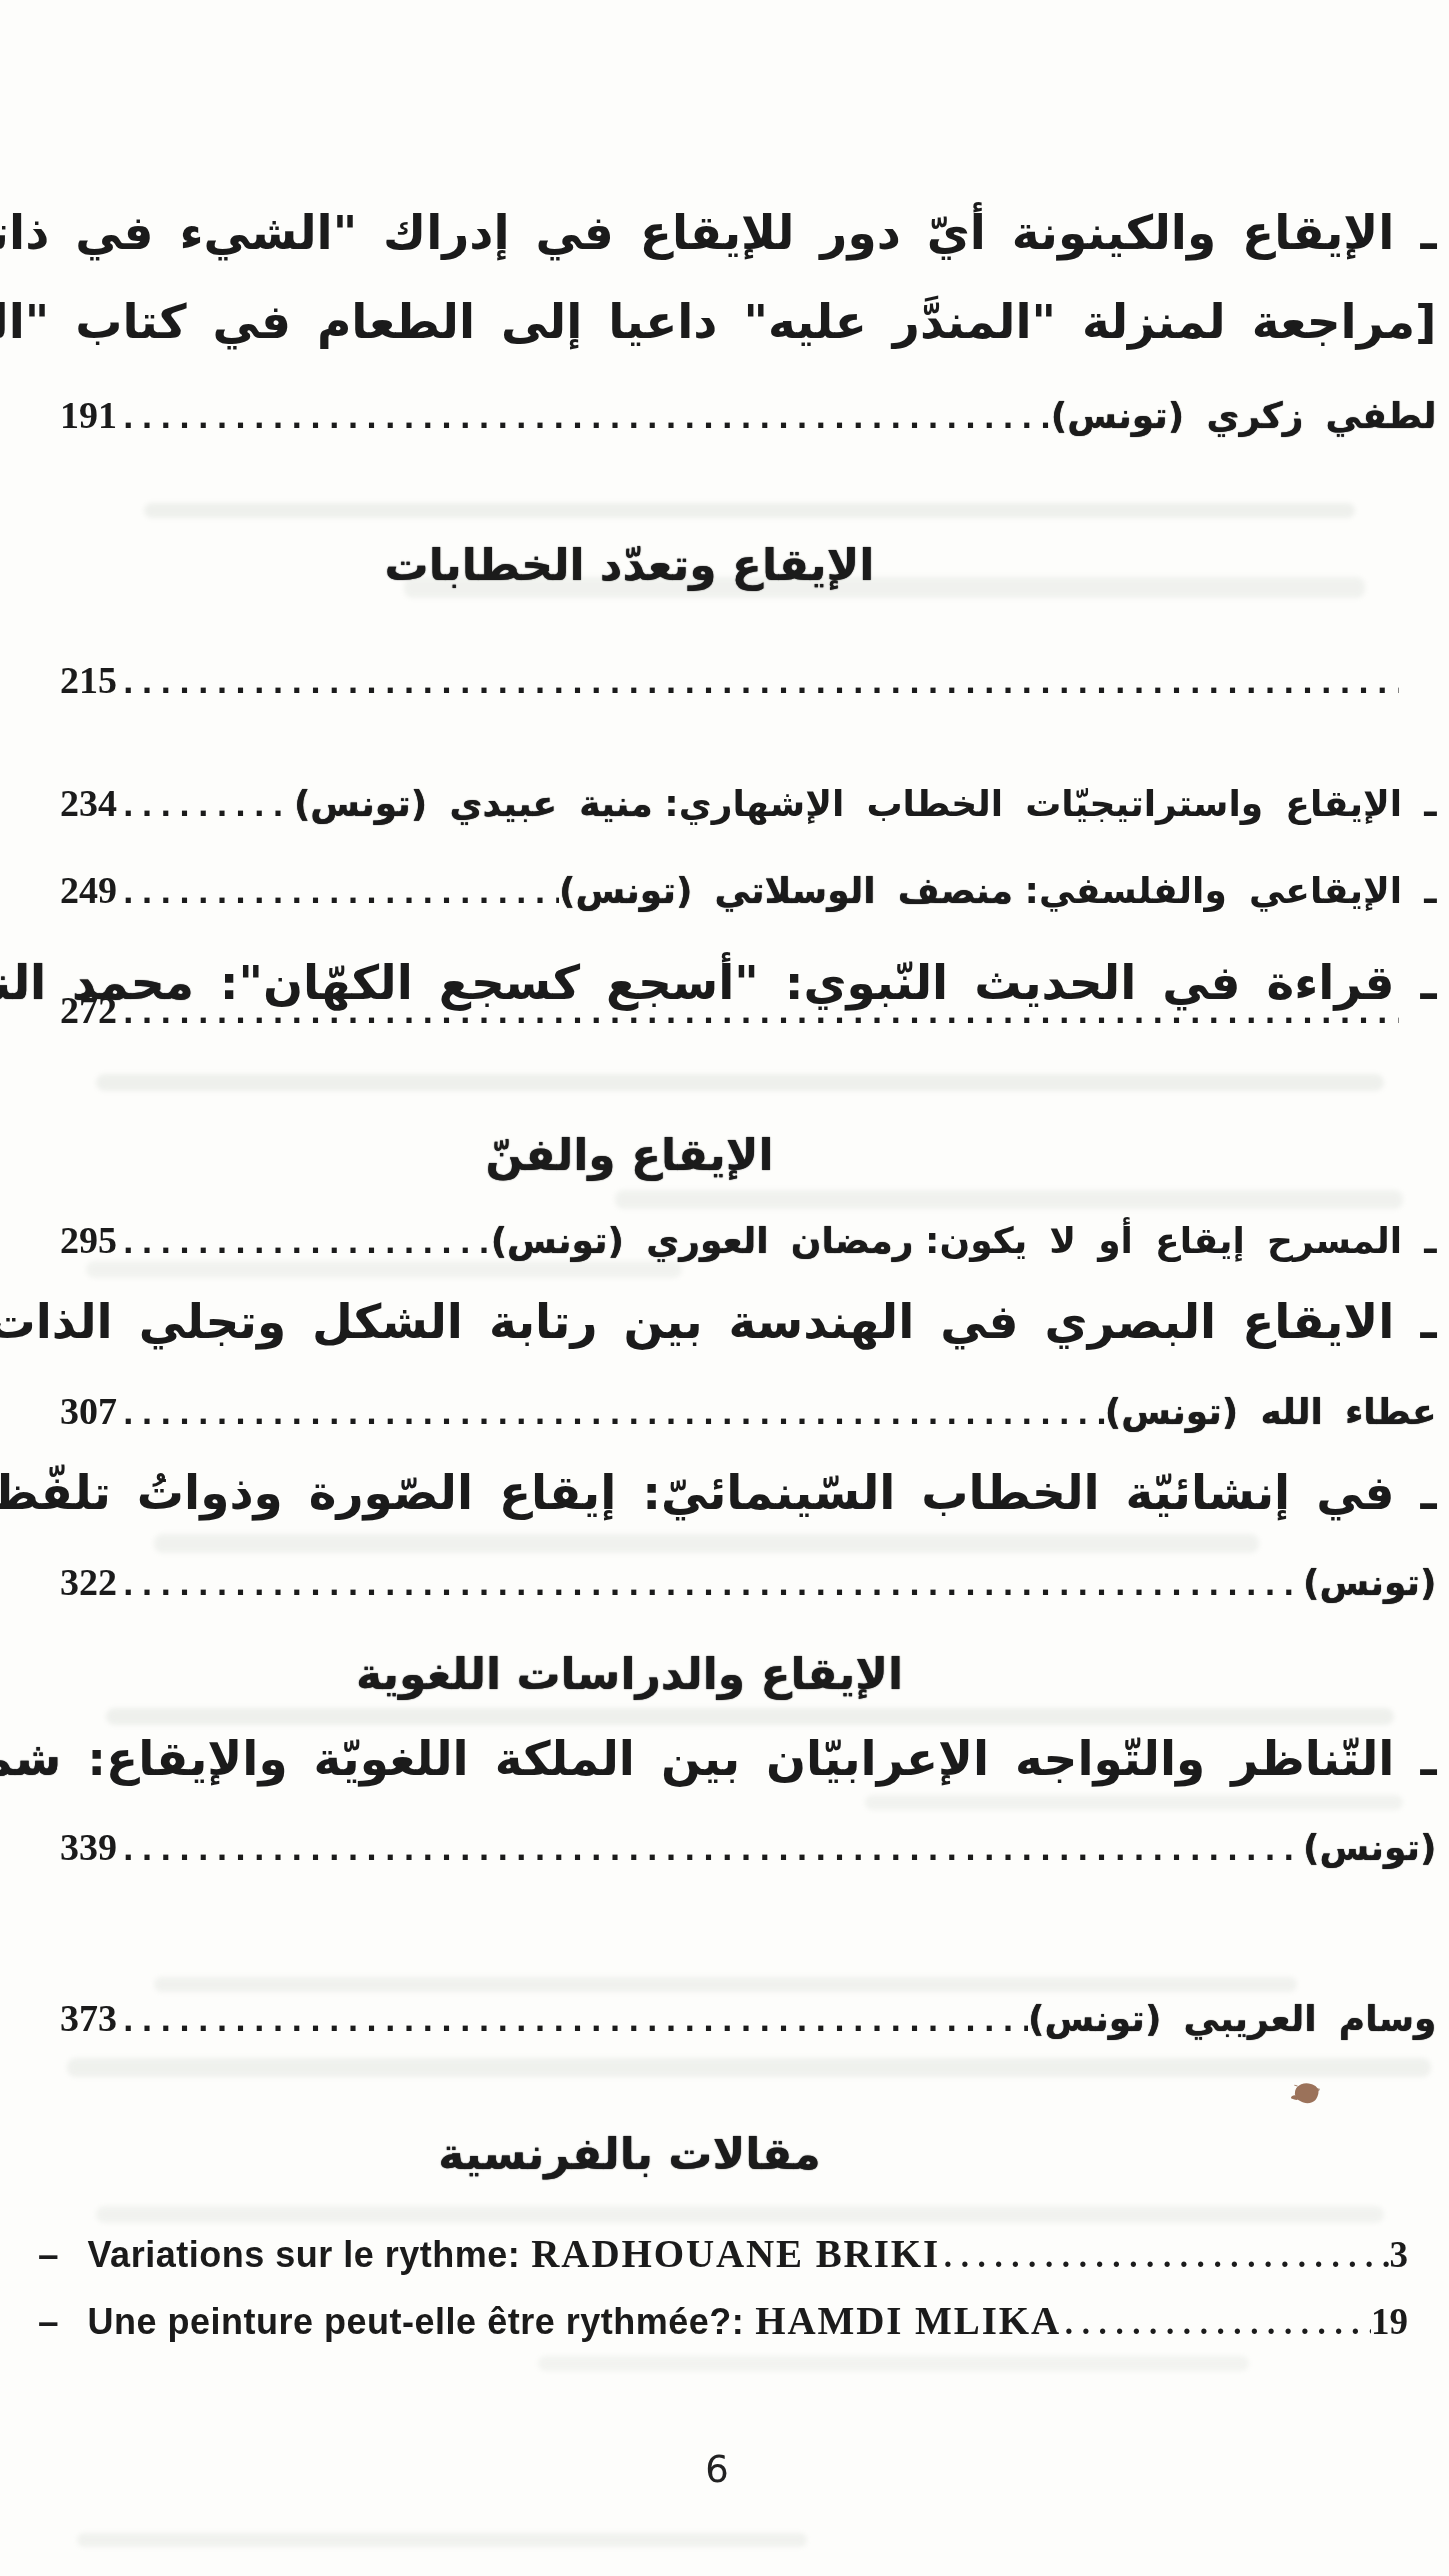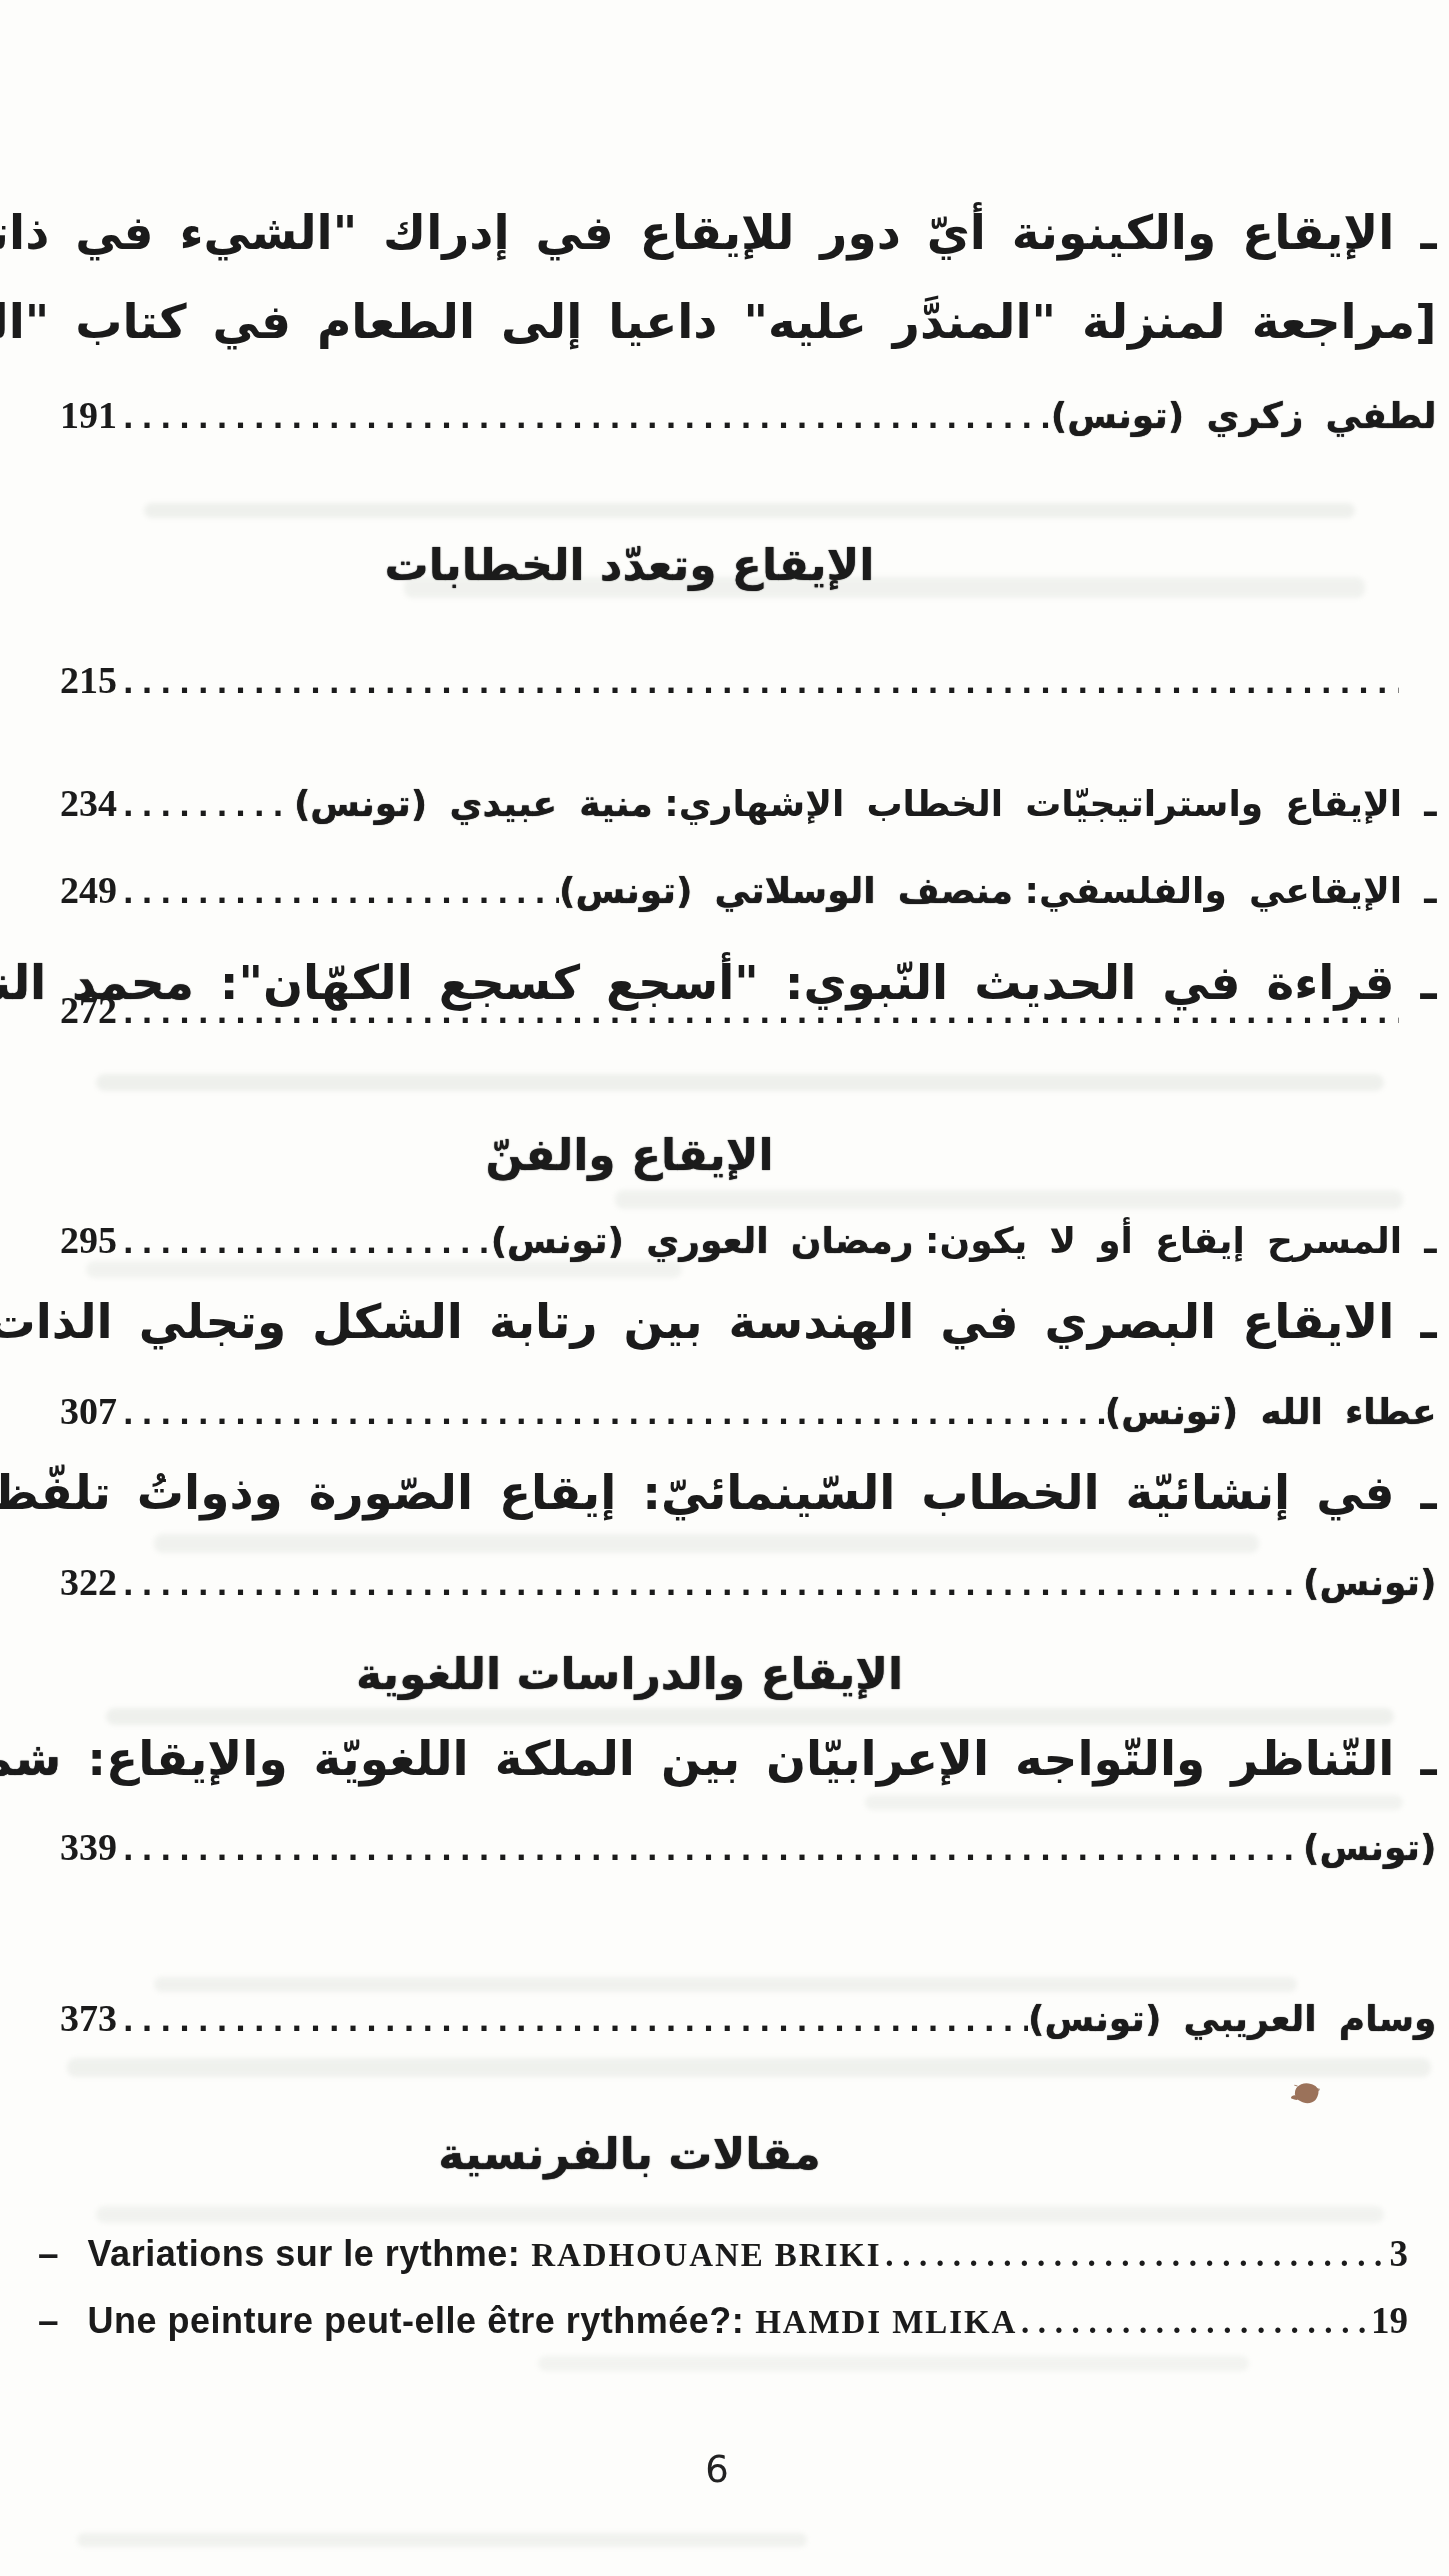--- a/index.html
+++ b/index.html
@@ -60,21 +60,21 @@
   
   .french {
     left:38px; right:42px;
     direction:ltr;
     display:flex; align-items:baseline;
     font-weight:700; line-height:54px;
   }
   .fdash  { font-family:"Liberation Sans", sans-serif; font-size:37px; margin-right:29px; }
   .ftitle { font-family:"Liberation Sans", sans-serif; font-size:36px; letter-spacing:0.5px; white-space:nowrap; }
   .fsep   { font-family:"Liberation Sans", sans-serif; font-size:36px; margin-right:11.5px; }
-  .fauthor{ font-family:"Liberation Serif", serif; font-size:33px; letter-spacing:1.9px; white-space:nowrap; }
+  .fauthor{ font-family:"Liberation Serif", serif; font-size:39px; letter-spacing:1.9px; white-space:nowrap; }
   .fdots  {
     flex:1 1 auto; overflow:hidden; white-space:nowrap;
     font-family:"Liberation Serif", serif;
     font-size:33px; font-weight:700; letter-spacing:8.6px;
     margin-left:3.8px;
   }
   .fdots::after {
     content:"........................................................................................................";
   }
   .fpg { font-family:"Liberation Serif", serif; font-size:37px; font-weight:700; }

